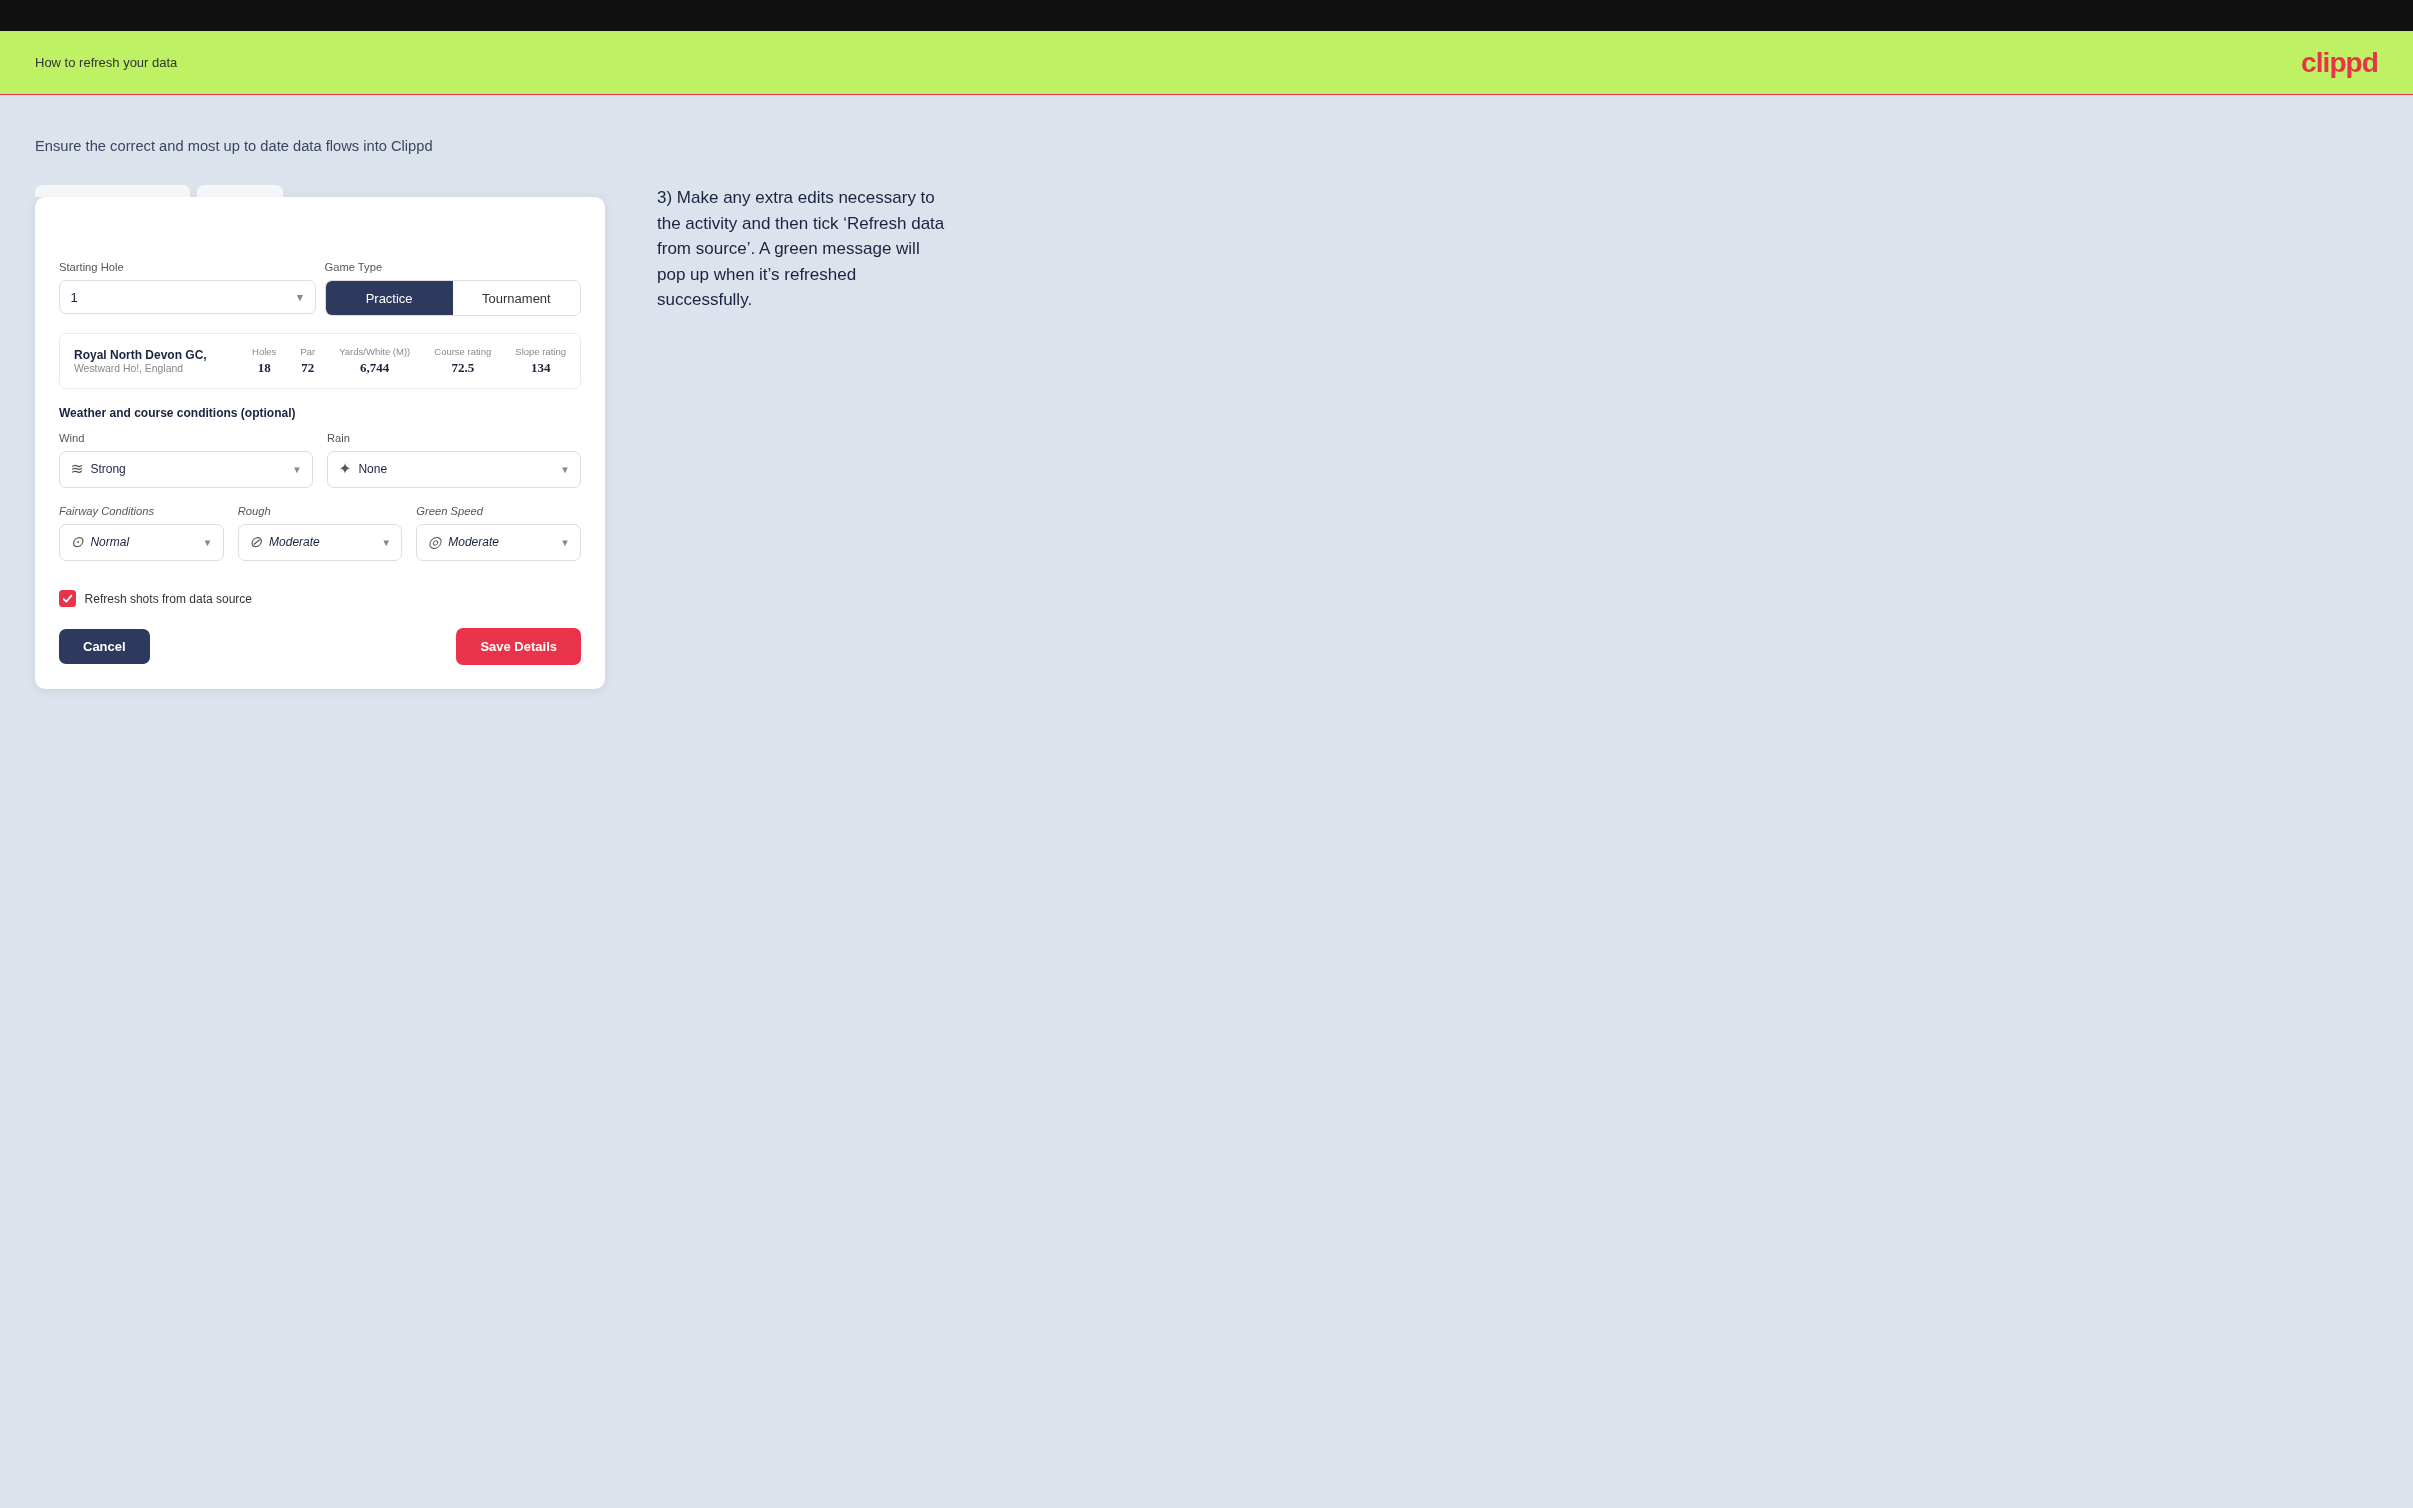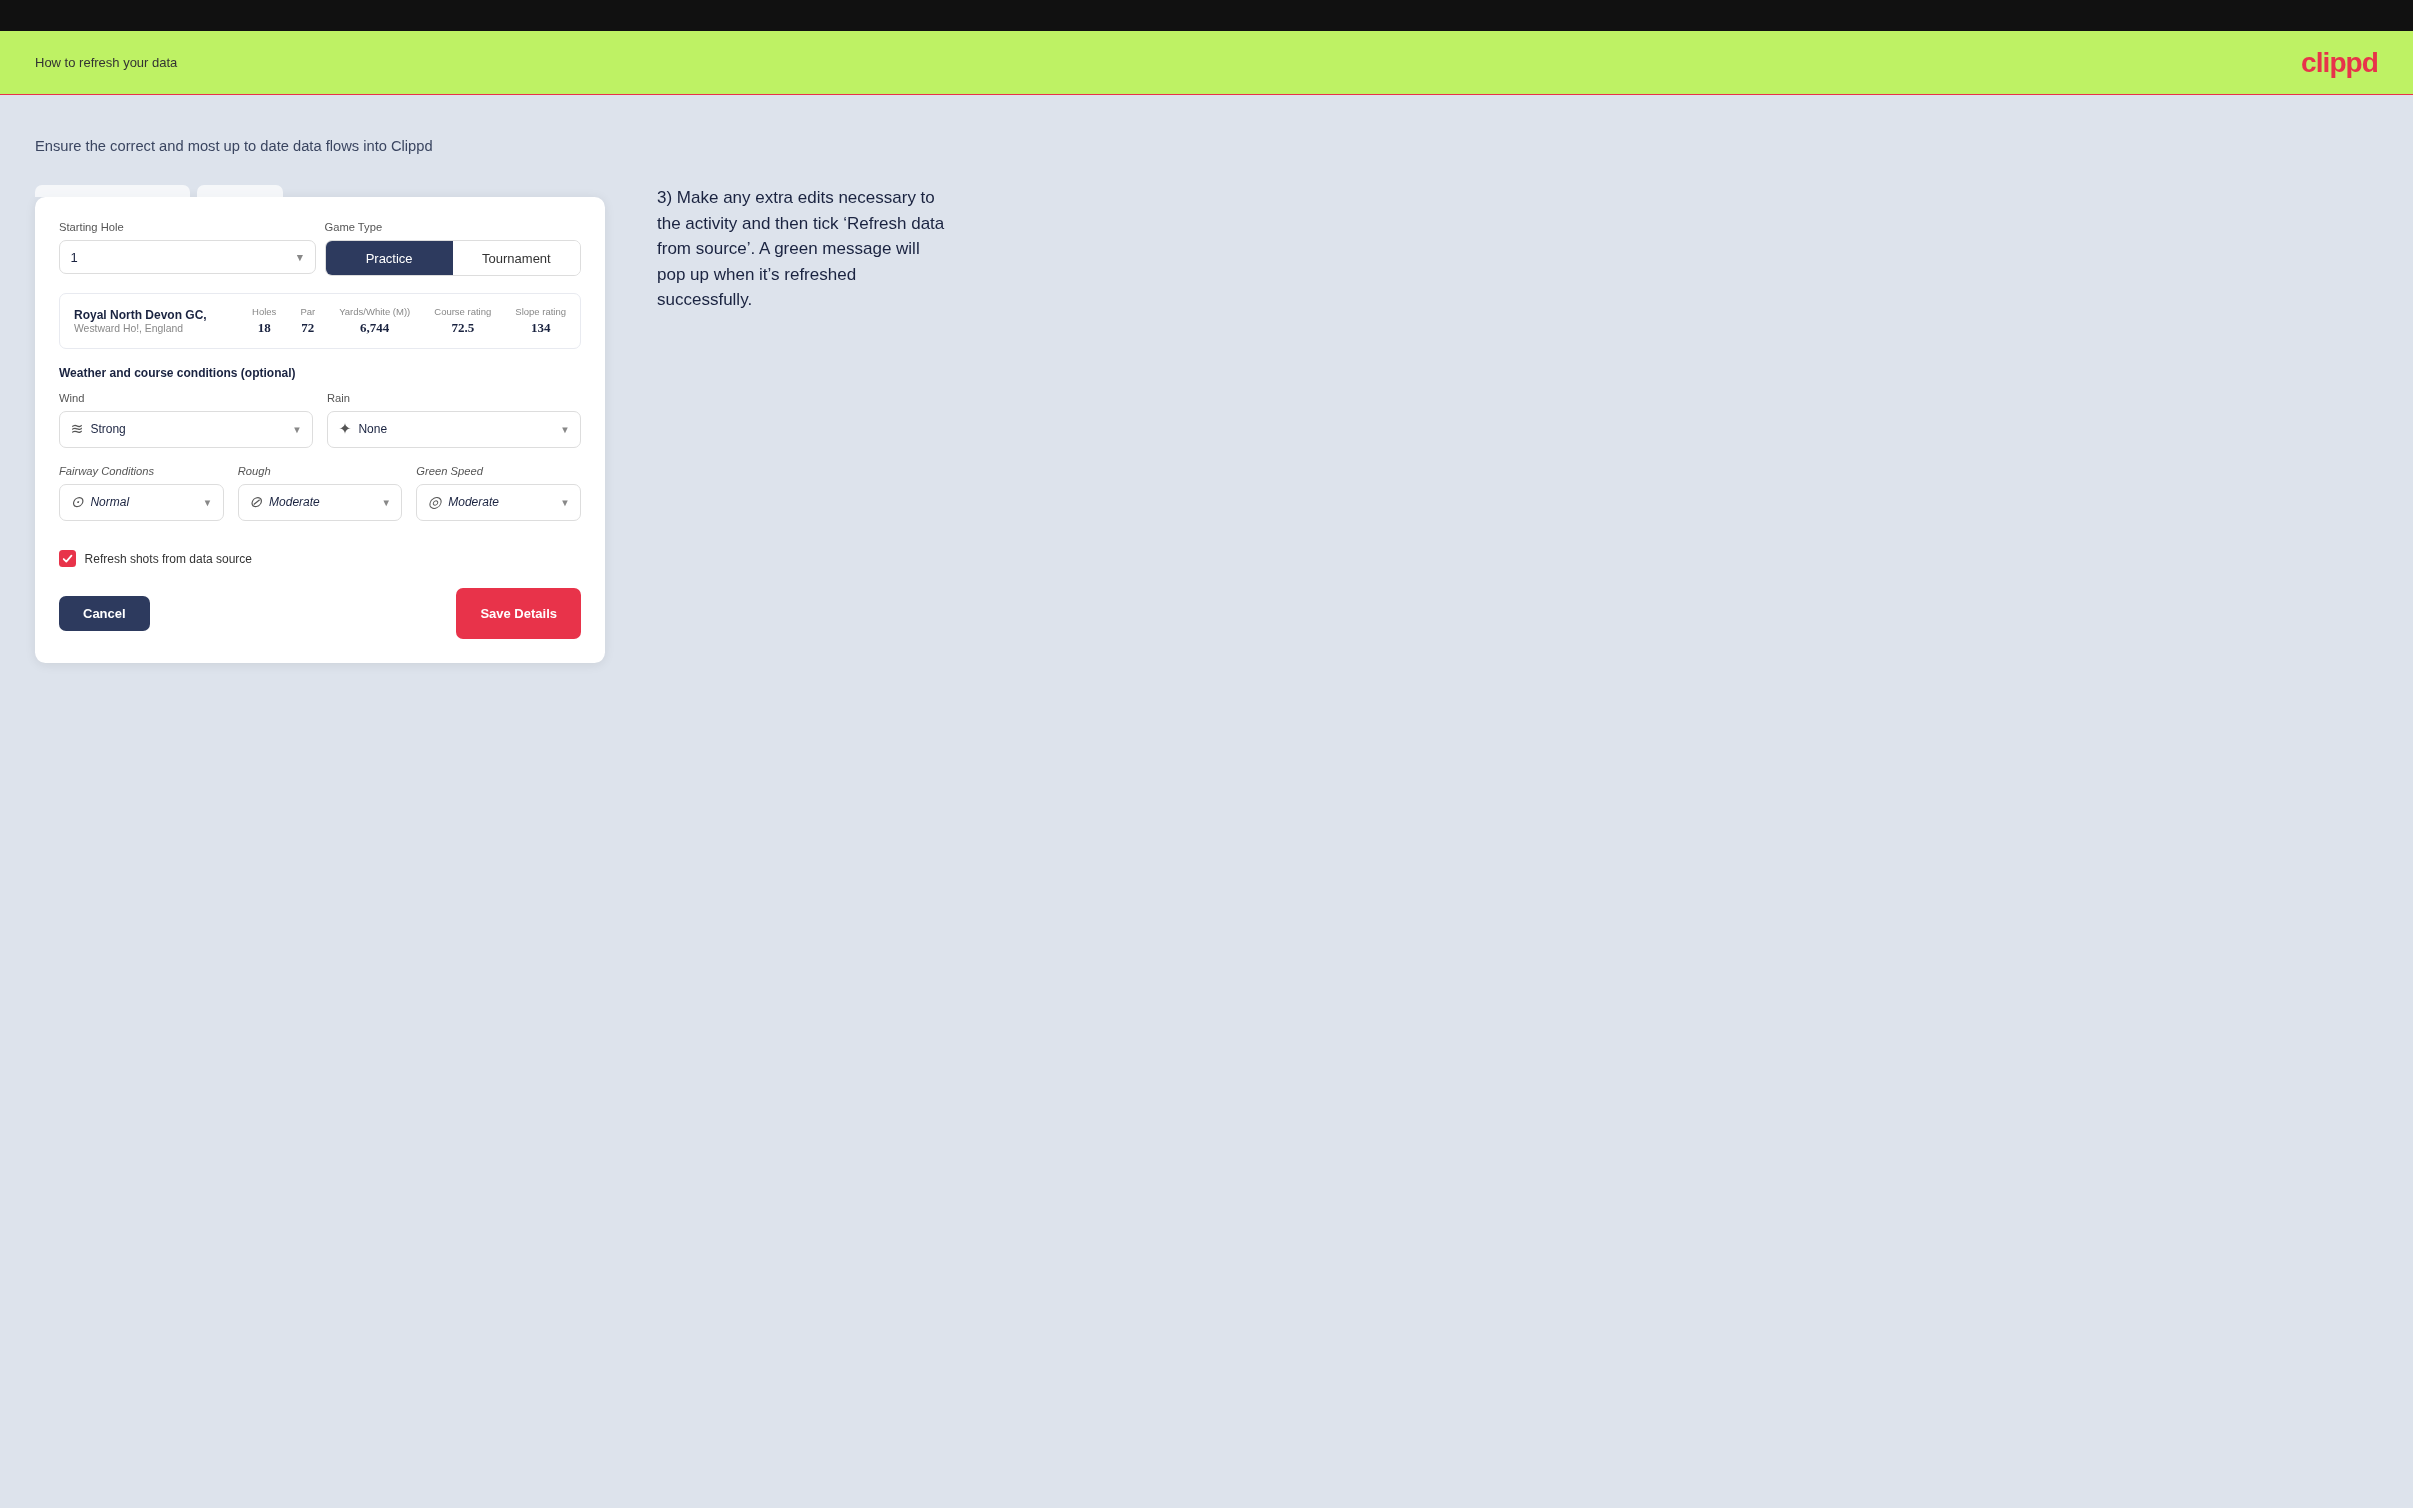--- a/index.html
+++ b/index.html
@@ -58,20 +58,21 @@
       border-radius: 10.4px;
       padding: 24px 24px 24px 24px;
       width: 570px;
       min-width: 518px;
       box-shadow: 0 1.7px 10.4px rgba(0,0,0,0.08);
     }
     .form-row {
       display: flex;
       gap: 9px;
       margin-bottom: 17px;
+      margin-top: 40px;
     }
     .form-group {
       display: flex;
       flex-direction: column;
       flex: 1;
     }
     .form-label {
       font-size: 11.2px;
       color: #555;
       margin-bottom: 7px;
@@ -240,21 +241,21 @@
       padding: 10.4px 24px;
       font-size: 13px;
       font-weight: 600;
       cursor: pointer;
     }
     .btn-save {
       background: #e8334a;
       color: #fff;
       border: none;
       border-radius: 7px;
-      padding: 18px 24px;
+      padding: 11px 24px;
       font-size: 13px;
       font-weight: 600;
       cursor: pointer;
     }
     .instruction-text {
       max-width: 293px;
       font-size: 17px;
       line-height: 1.5;
       color: #1a2340;
       font-weight: 400;

